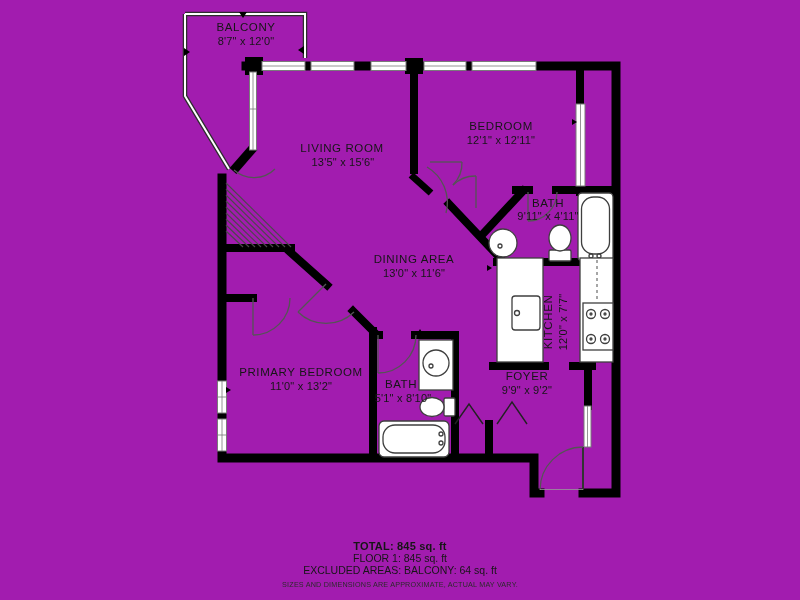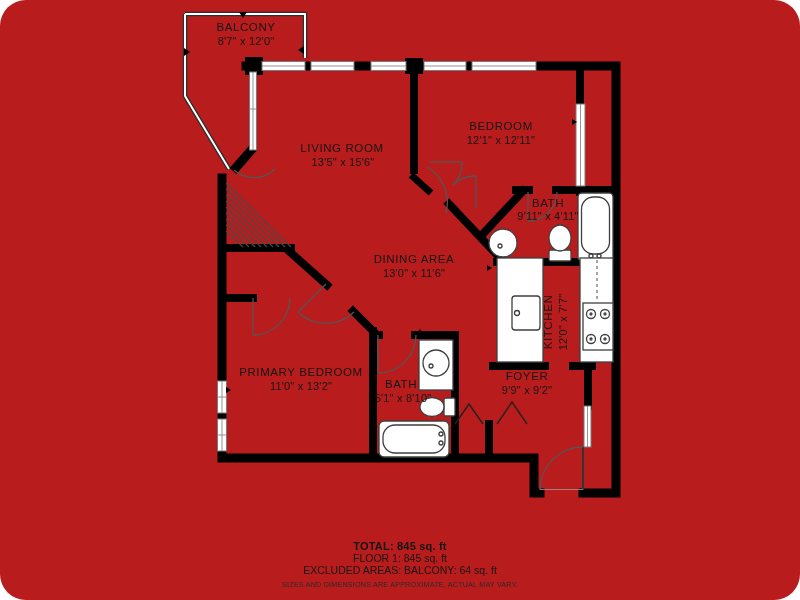--- a/index.html
+++ b/index.html
@@ -1,17 +1,17 @@
 <!DOCTYPE html>
 <html><head>
 <meta charset="utf-8">
 <style>
   html,body{margin:0;padding:0;background:#ffffff;}
-  .stage{position:relative;width:800px;height:600px;background:#b91c1c;overflow:hidden;
-         font-family:"Liberation Sans", sans-serif;border-radius:26px;}
+  .stage{position:relative;width:800px;height:600px;background:#a21caf;overflow:hidden;
+         font-family:"Liberation Sans", sans-serif;}
   svg{position:absolute;left:0;top:0;}
   text{fill:#161616;}
   .room-name{font-size:11.5px;letter-spacing:0.6px;}
   .room-dims{font-size:11px;letter-spacing:0.2px;}
   .sum-bold{font-size:11px;font-weight:bold;letter-spacing:0.2px;}
   .sum{font-size:10.5px;}
   .disc{font-size:7.2px;fill:#2b2b2b;letter-spacing:0.2px;}
 </style>
 </head>
 <body>

